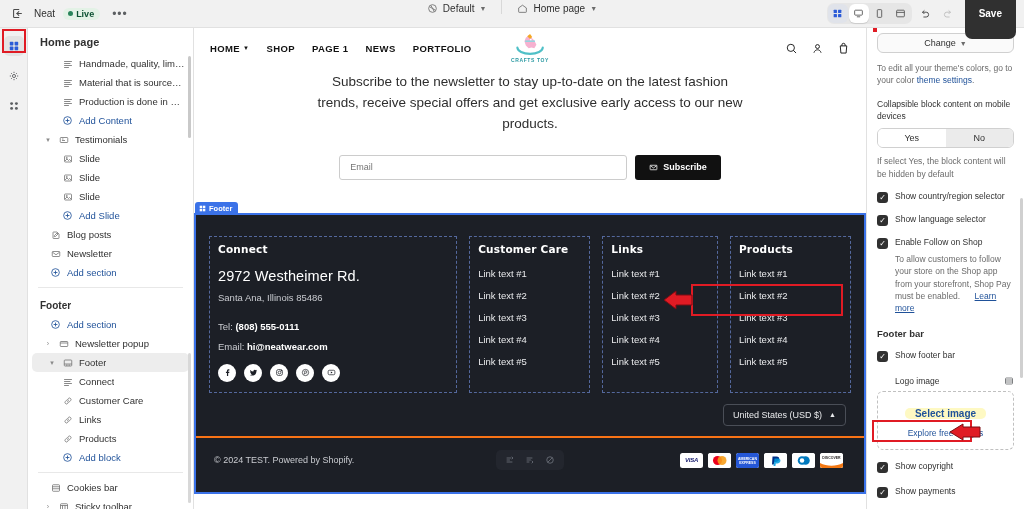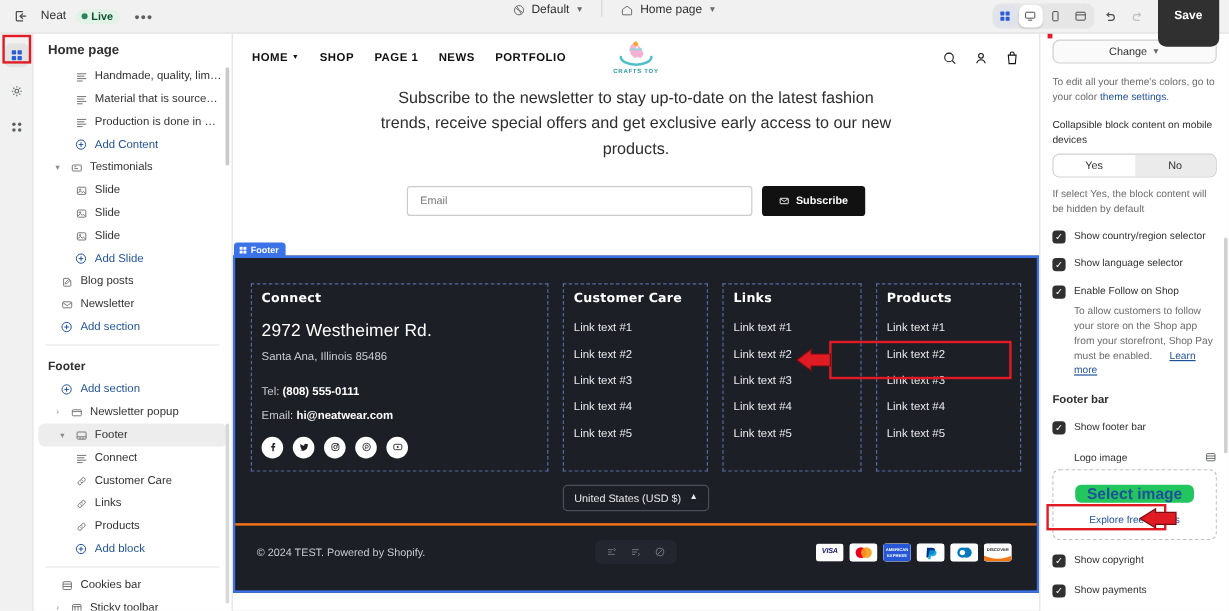--- a/index.html
+++ b/index.html
@@ -201,21 +201,21 @@
   .f-line b { color: #fff; font-weight: 700; }
   .f-social { display: flex; gap: 8px; margin-top: 12px; }
   .f-soc {
     width: 18px; height: 18px; border-radius: 50%;
     background: #fff; color: #1c1f26;
     display: flex; align-items: center; justify-content: center;
     cursor: pointer;
   }
   .f-link { font-size: 9.5px; color: #e9eaec; margin-bottom: 11px; cursor: pointer; }
 
-  .f-locale-row { display: flex; justify-content: center; padding: 12px 34px 10px; }
+  .f-locale-row { display: flex; justify-content: flex-end; padding: 12px 18px 10px; }
   .locale-btn {
     border: 1px solid #4a4e57; border-radius: 4px;
     font-size: 9px; color: #e9eaec; padding: 5px 9px;
     display: inline-flex; align-items: center; gap: 7px; cursor: pointer;
     background: transparent;
     font-family: inherit;
   }
   .f-bottom {
     border-top: 2px solid #f97316;
     display: flex; align-items: center; padding: 12px 18px;
@@ -280,22 +280,22 @@
   .rp-sect { font-size: 9.5px; font-weight: 700; color: #303030; margin-top: 14px; }
   .rp-field-hdr {
     display: flex; align-items: center; justify-content: space-between;
     margin-top: 14px; font-size: 8.5px; color: #303030; padding-left: 18px;
   }
   .dropzone {
     border: 1px dashed #c0c0c0; border-radius: 6px;
     padding: 11px 8px; text-align: center; margin-top: 5px; background:#fff;
   }
   .dz-btn {
-    display: inline-block; background: #22c55e; color: #1f5199;
-    font-size: 13px; font-weight: 600; border-radius: 5px;
+    display: inline-block; background: #fef9c3; color: #1f5199;
+    font-size: 10px; font-weight: 600; border-radius: 5px;
     padding: 0 10px; cursor: pointer;
   }
   .dz-link { display: block; margin-top: 7px; font-size: 8.5px; color: #1f5199; cursor: pointer; }
   .rp-acc {
     border-top: 1px solid #e8e8e8;
     display: flex; align-items: center; justify-content: space-between;
     font-size: 9.5px; font-weight: 700; color: #303030;
     padding: 10px 0; cursor: pointer;
   }
   .rp-scrollbar {

